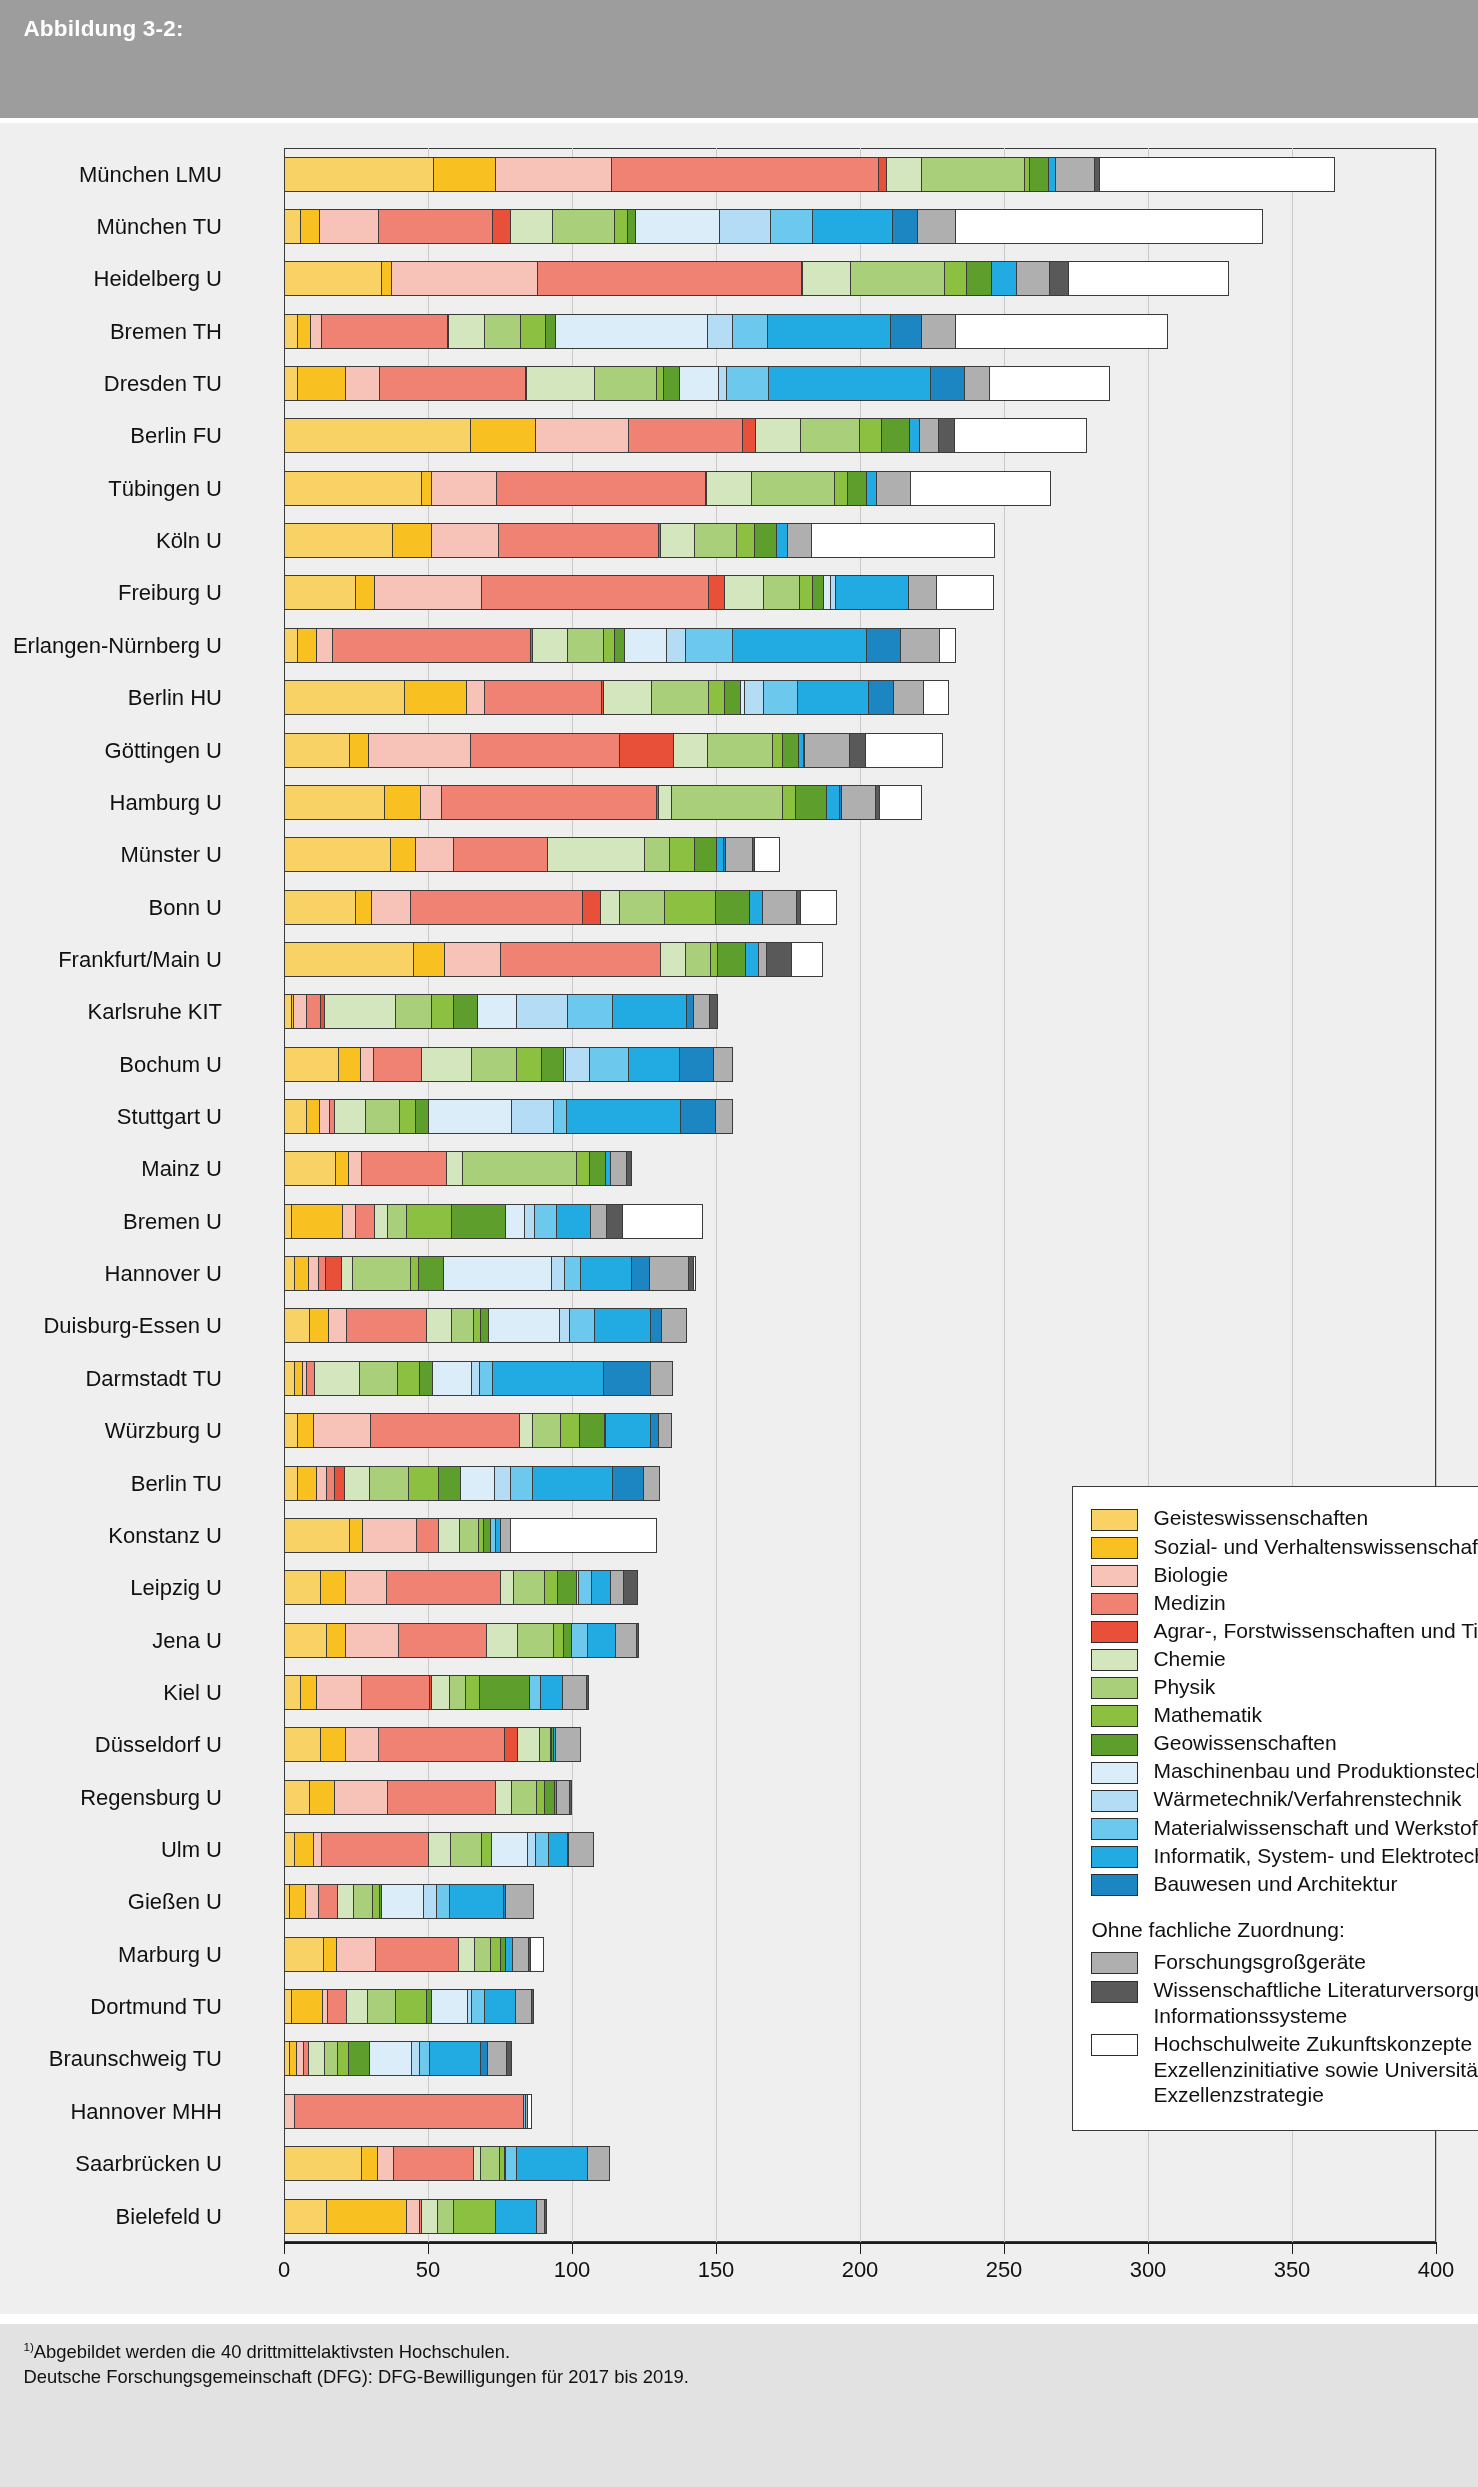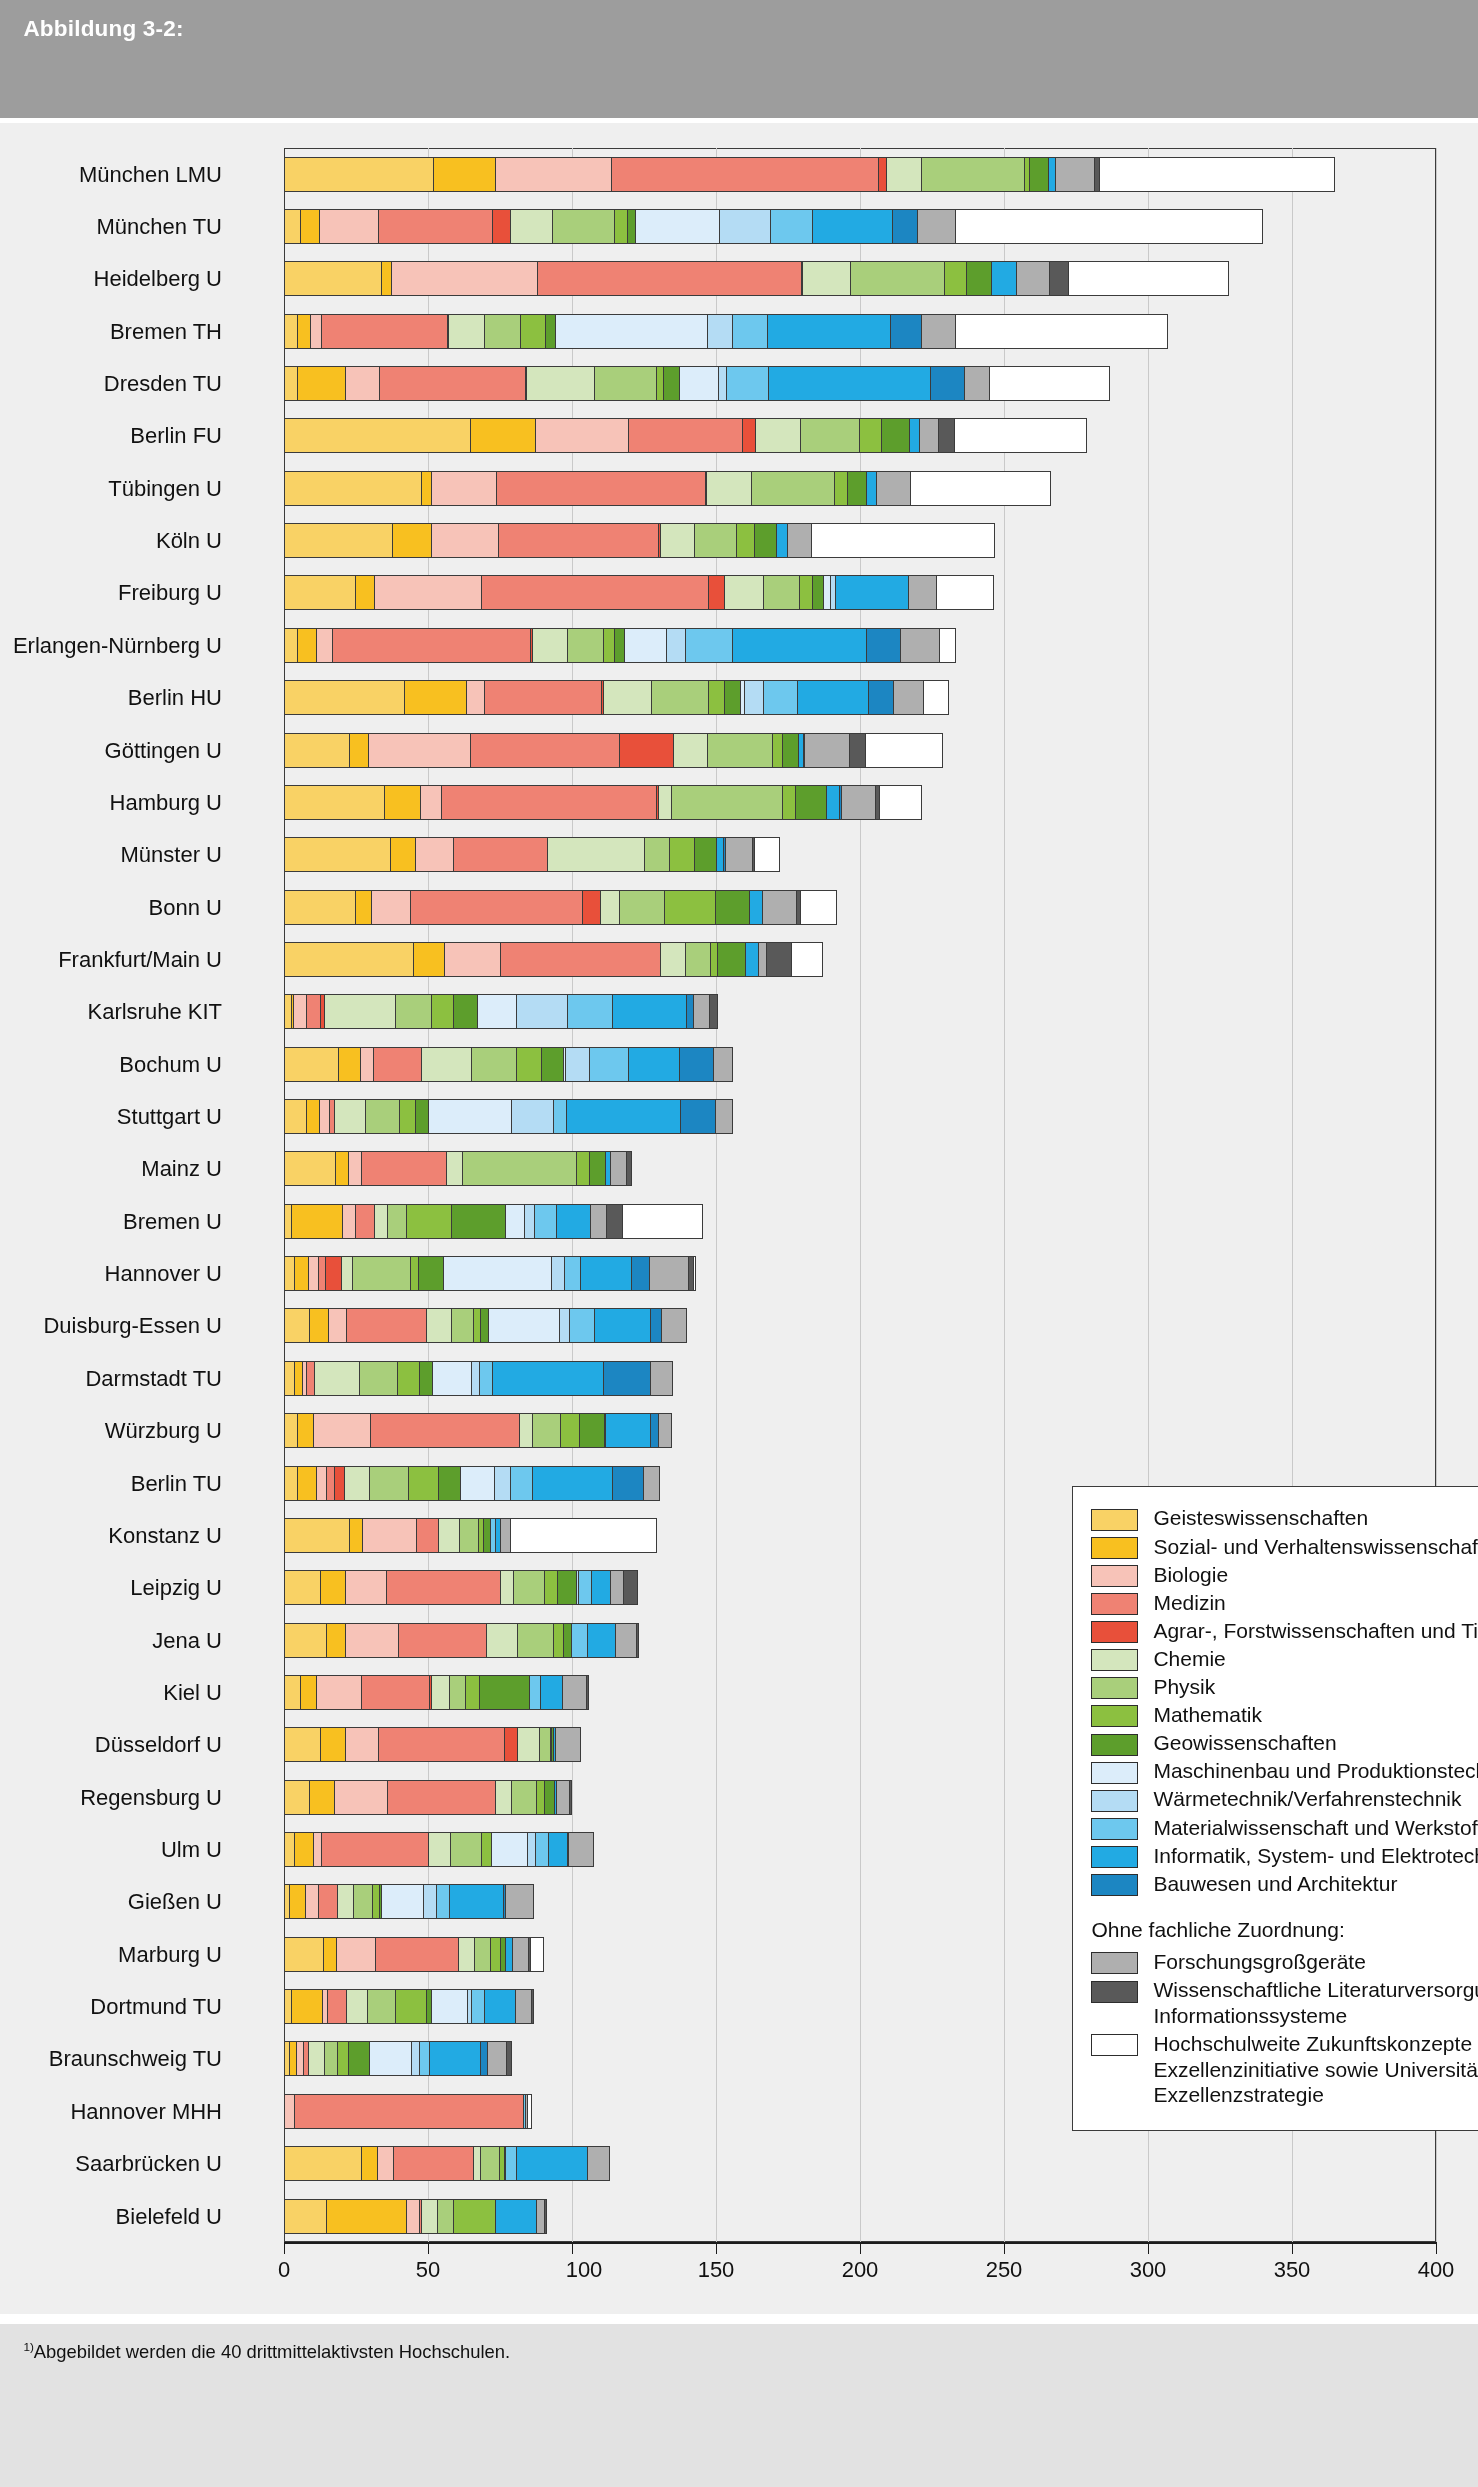--- a/index.html
+++ b/index.html
@@ -107,21 +107,21 @@
           <div class="gridline" style="left: 1008px;"></div>
           <div class="gridline" style="left: 1152px;"></div>
         </div>
       <div class="axis-line"></div>
       <div id="ticks">
           <div class="tick" style="left: 0px;"></div>
           <div class="ticklabel" style="left: 0px;">0</div>
           <div class="tick" style="left: 144px;"></div>
           <div class="ticklabel" style="left: 144px;">50</div>
           <div class="tick" style="left: 288px;"></div>
-          <div class="ticklabel" style="left: 300px;">100</div>
+          <div class="ticklabel" style="left: 288px;">100</div>
           <div class="tick" style="left: 432px;"></div>
           <div class="ticklabel" style="left: 432px;">150</div>
           <div class="tick" style="left: 576px;"></div>
           <div class="ticklabel" style="left: 576px;">200</div>
           <div class="tick" style="left: 720px;"></div>
           <div class="ticklabel" style="left: 720px;">250</div>
           <div class="tick" style="left: 864px;"></div>
           <div class="ticklabel" style="left: 864px;">300</div>
           <div class="tick" style="left: 1008px;"></div>
           <div class="ticklabel" style="left: 1008px;">350</div>
@@ -938,16 +938,17 @@
           </div>
       </div>
     </div>
     <div class="unit-label">(in Mio. €)</div>
   </div>
 
   <div class="footer">
     <div class="fn">
       <sup>1)</sup><span>Abgebildet werden die 40 drittmittelaktivsten Hochschulen.</span>
     </div>
+    <div class="src-line">Deutsche Forschungsgemeinschaft (DFG): DFG-Bewilligungen für 2017 bis 2019.</div>
   </div>
 
 </div>
 
 
 </body></html>

